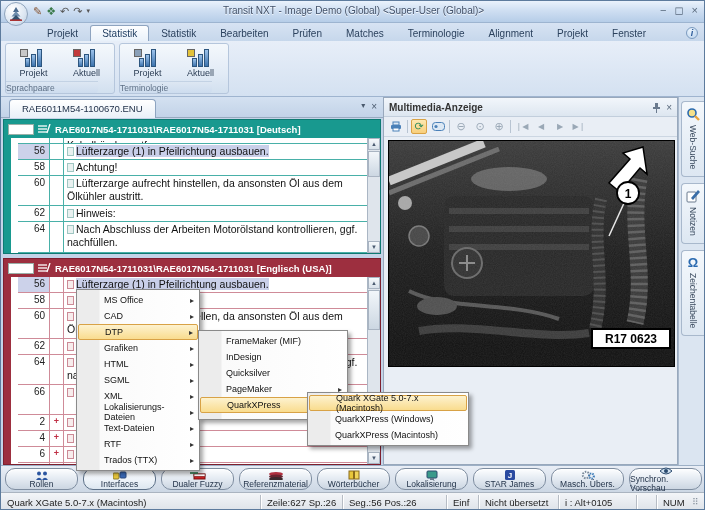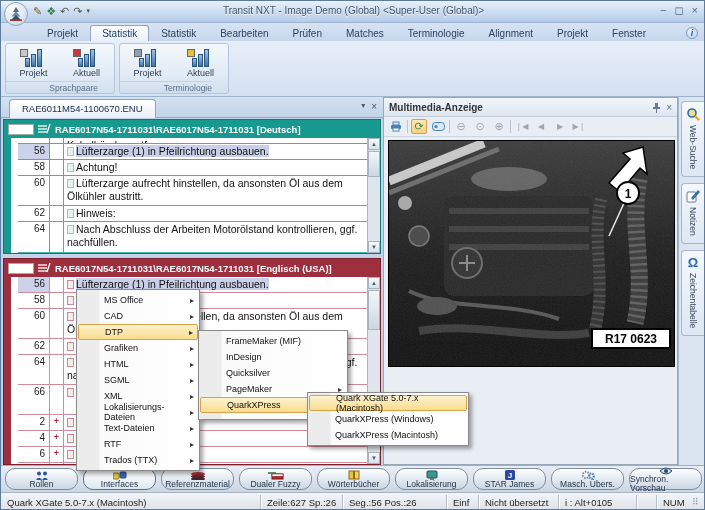--- a/index.html
+++ b/index.html
@@ -30,21 +30,21 @@
     border-radius:3px 3px 0 0;color:#1c3least;color:#1c3a5e;}
   #ribbonhelp{right:6px;top:26px;width:12px;height:12px;border-radius:50%;
     background:radial-gradient(circle at 35% 30%,#eaf3fc,#b9d2ec);border:1px solid #7d9cc0;
     color:#2a5a9a;font-size:9px;font-weight:bold;text-align:center;line-height:11px;font-style:italic;}
 
   
   #ribbonbody{left:0;top:40px;width:705px;height:56px;
     background:linear-gradient(#e7eef8,#d4e1f1);border-bottom:1px solid #9fb4cf;}
   .rgroup{position:absolute;top:2px;height:51px;border:1px solid #b5c6dc;border-radius:3px;
     background:linear-gradient(#f4f8fc,#e2ebf6 60%,#d2e0ef);}
-  .rgroup .glabel{position:absolute;left:0;right:16px;bottom:0;height:12px;text-align:right;
+  .rgroup .glabel{position:absolute;left:0;right:16px;bottom:0;height:12px;text-align:left;
     font-size:8.5px;color:#5d6f85;background:linear-gradient(#dde7f3,#cddcee);
     border-radius:0 0 3px 3px;border-top:1px solid #c3d2e4;line-height:12px;}
   .rbtns{display:flex;padding:2px 6px;gap:10px;}
   .rbtn{width:44px;display:flex;flex-direction:column;align-items:center;gap:1px;padding-top:1px;}
   .rbtn .lbl{font-size:9px;color:#2c3e55;}
   .bars{display:flex;align-items:flex-end;gap:1px;height:20px;position:relative;}
   .bars i{display:block;width:5px;background:linear-gradient(#9cc2ea,#3e74ae);border:1px solid #2c557e;}
   .bars .acc{position:absolute;left:-5px;top:2px;width:8px;height:8px;border:1px solid #666;}
 
   
@@ -486,36 +486,36 @@
         <svg width="14" height="9" viewBox="0 0 14 9">
             <rect x="0" y="2" width="6" height="6" rx="1" fill="#e8c63a" stroke="#8a7a2a"></rect>
             <rect x="7" y="1" width="6" height="6" rx="1" fill="#3a6ab8" stroke="#2a4a7e"></rect>
           </svg>
       </span>
       <span>Interfaces</span>
     </div>
     <div class="bbtn">
       <span class="bico">
         <svg width="16" height="9" viewBox="0 0 16 9">
+            <rect x="4" y="3" width="11" height="5" fill="#c22" stroke="#711"></rect>
+            <rect x="4" y="3" width="11" height="2.4" fill="#fff" stroke="#711" stroke-width="0.6"></rect>
+            <line x1="0" y1="2" x2="8" y2="2" stroke="#2a7a4a" stroke-width="1.6"></line>
+          </svg>
+      </span>
+      <span>Dualer Fuzzy</span>
+    </div>
+    <div class="bbtn">
+      <span class="bico">
+        <svg width="16" height="9" viewBox="0 0 16 9">
             <ellipse cx="8" cy="3" rx="7" ry="2" fill="#b03040"></ellipse>
             <ellipse cx="8" cy="5.5" rx="7" ry="2" fill="#6a2430"></ellipse>
             <ellipse cx="8" cy="8" rx="7" ry="2" fill="#3a2a2e"></ellipse>
           </svg>
       </span>
       <span>Referenzmaterial</span>
-    </div>
-    <div class="bbtn">
-      <span class="bico">
-        <svg width="16" height="9" viewBox="0 0 16 9">
-            <rect x="4" y="3" width="11" height="5" fill="#c22" stroke="#711"></rect>
-            <rect x="4" y="3" width="11" height="2.4" fill="#fff" stroke="#711" stroke-width="0.6"></rect>
-            <line x1="0" y1="2" x2="8" y2="2" stroke="#2a7a4a" stroke-width="1.6"></line>
-          </svg>
-      </span>
-      <span>Dualer Fuzzy</span>
     </div>
     <div class="bbtn">
       <span class="bico">
         <svg width="12" height="10" viewBox="0 0 12 10">
             <rect x="1" y="1" width="4.5" height="8" fill="#e8c63a" stroke="#8a6a1a"></rect>
             <rect x="6.5" y="1" width="4.5" height="8" fill="#f0d45a" stroke="#8a6a1a"></rect>
           </svg>
       </span>
       <span>Wörterbücher</span>
     </div>

